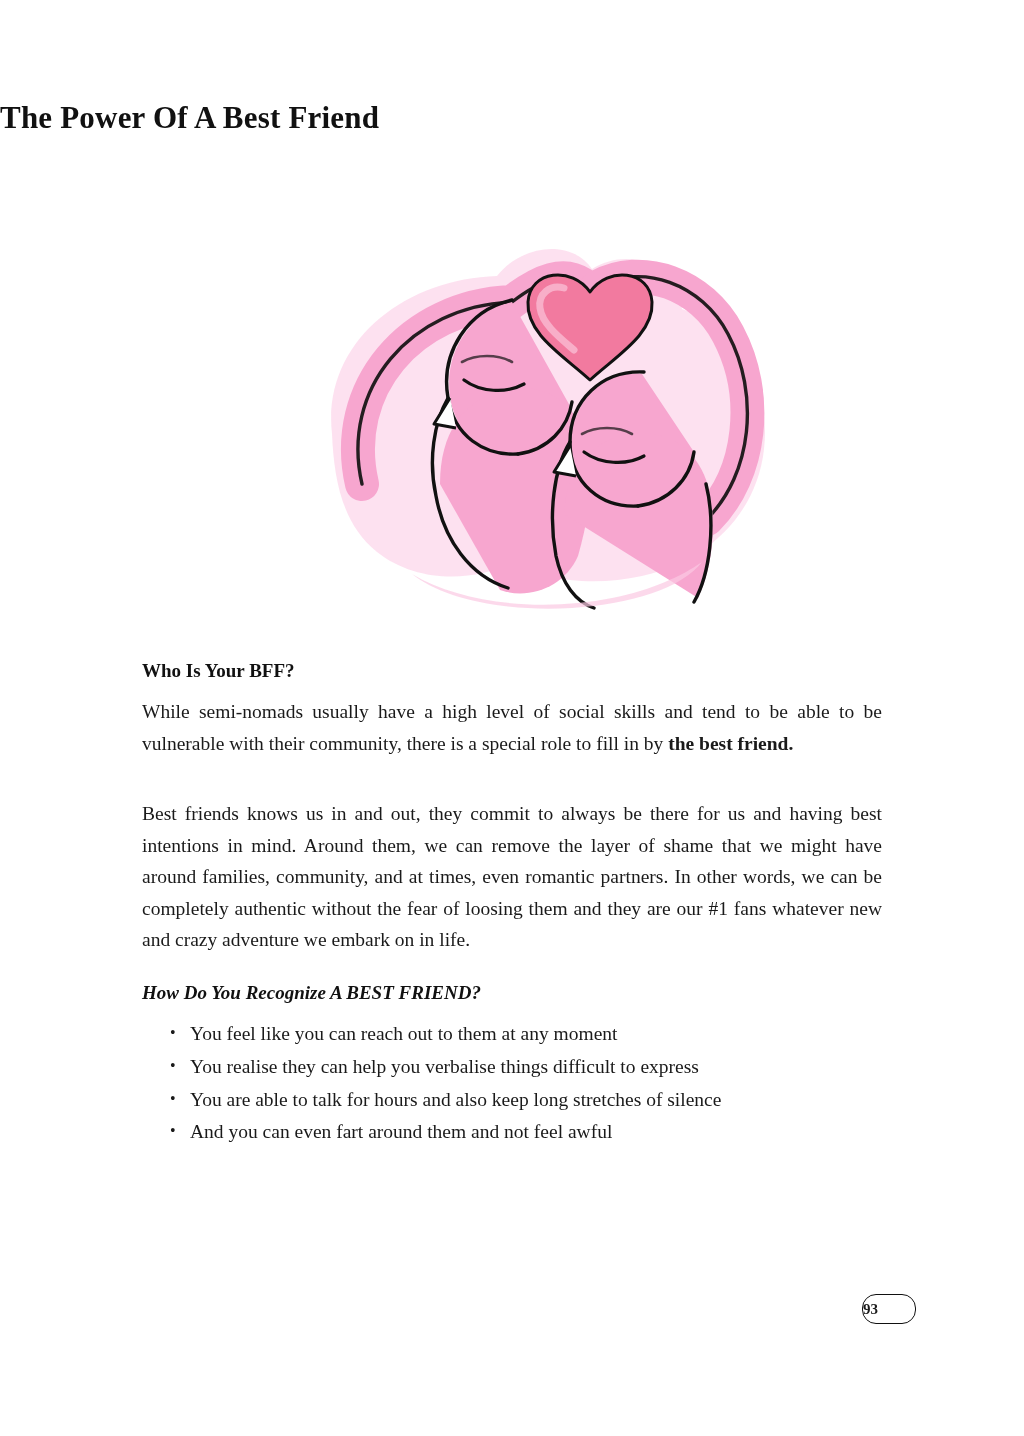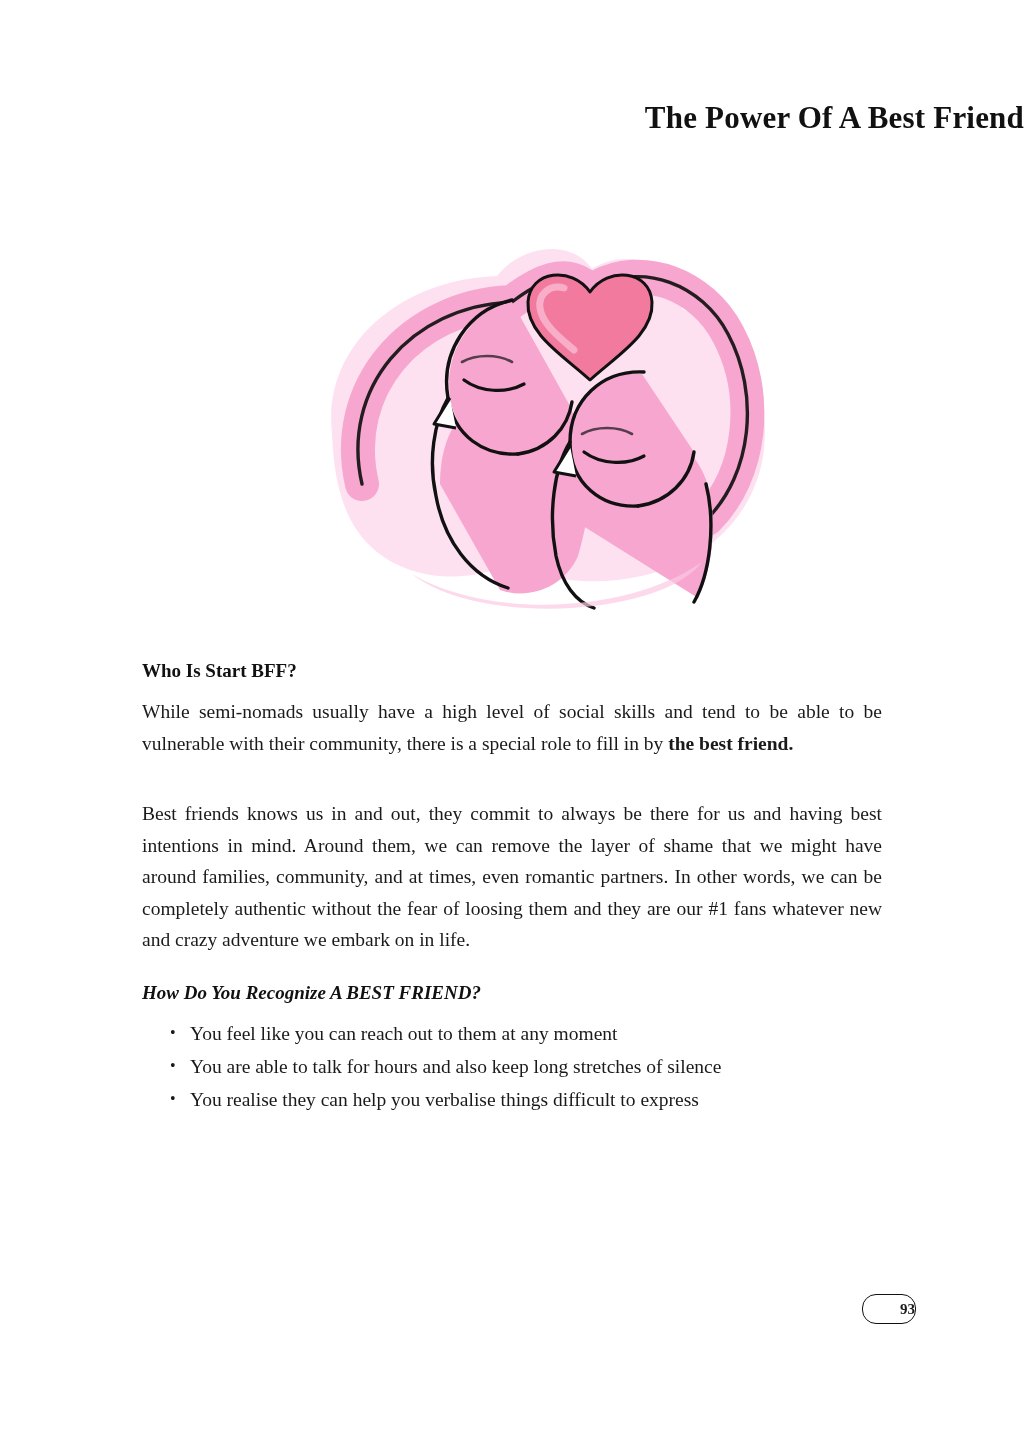--- a/index.html
+++ b/index.html
@@ -14,21 +14,21 @@
     font-family: "Liberation Serif", "DejaVu Serif", serif;
     color: #1a1a1a;
     overflow: hidden;
   }
   .page {
     position: absolute;
     inset: 0;
     padding: 0;
   }
   .page-title {
-    text-align: right;
+    text-align: left;
     font-size: 31px;
     font-weight: bold;
     letter-spacing: 0.2px;
     margin-top: 100px;
     color: #111111;
   }
   .illustration-wrap {
     margin-top: 48px;
     display: flex;
     justify-content: center;
@@ -88,21 +88,21 @@
   .page-number {
     position: absolute;
     right: 108px;
     bottom: 112px;
     width: 52px;
     height: 28px;
     border: 1.6px solid #111111;
     border-radius: 14px;
     display: flex;
     align-items: center;
-    justify-content: flex-end;
+    justify-content: flex-start;
     font-size: 15px;
     font-weight: bold;
     background: #ffffff;
   }
   .subhead2 {
     margin-top: 6px;
     font-style: italic;
   }
 </style>
 </head>
@@ -150,34 +150,35 @@
       <path d="M370 250 C384 242 406 242 420 250" fill="none" stroke="#111" stroke-width="2.6" stroke-linecap="round" opacity="0.7"></path>
 
       <path d="M358 262 L342 288 L364 292" fill="#ffffff" stroke="#111" stroke-width="3" stroke-linejoin="round"></path>
 
       <path d="M200 390 C250 420 330 428 400 414 C440 406 470 392 490 378 C470 404 420 420 360 424 C290 428 230 414 200 390 Z" fill="#fbc9e3" opacity="0.7"></path>
     </svg>
   </div>
 
   <div class="content">
 
-    <h2 class="subhead">Who Is Start BFF?</h2>
+    <h2 class="subhead">Who Is Your BFF?</h2>
 
     <p class="para"><span>While semi-nomads usually have a high level of social skills and tend to be able to be vulnerable with their community, there is a special role to fill in by </span><b>the best friend.</b></p>
 
     <div class="gap"></div>
 
     <p class="para loose">Best friends knows us in and out, they commit to always be there for us and having best intentions in mind. Around them, we can remove the layer of shame that we might have around families, community, and at times, even romantic partners. In other words, we can be completely authentic without the fear of loosing them and they are our #1 fans whatever new and crazy adventure we embark on in life.</p>
 
     <h2 class="subhead subhead2">How Do You Recognize A BEST FRIEND?</h2>
 
     <ul class="bullets">
       <li>You feel like you can reach out to them at any moment</li>
+      <li>You realise they can help you verbalise things difficult to express</li>
       <li>You are able to talk for hours and also keep long stretches of silence</li>
-      <li>You realise they can help you verbalise things difficult to express</li>
+      <li>And you can even fart around them and not feel awful</li>
     </ul>
 
     <div class="gap"></div>
 
 
   </div>
 
   <div class="page-number">
     <span>93</span>
   </div>

